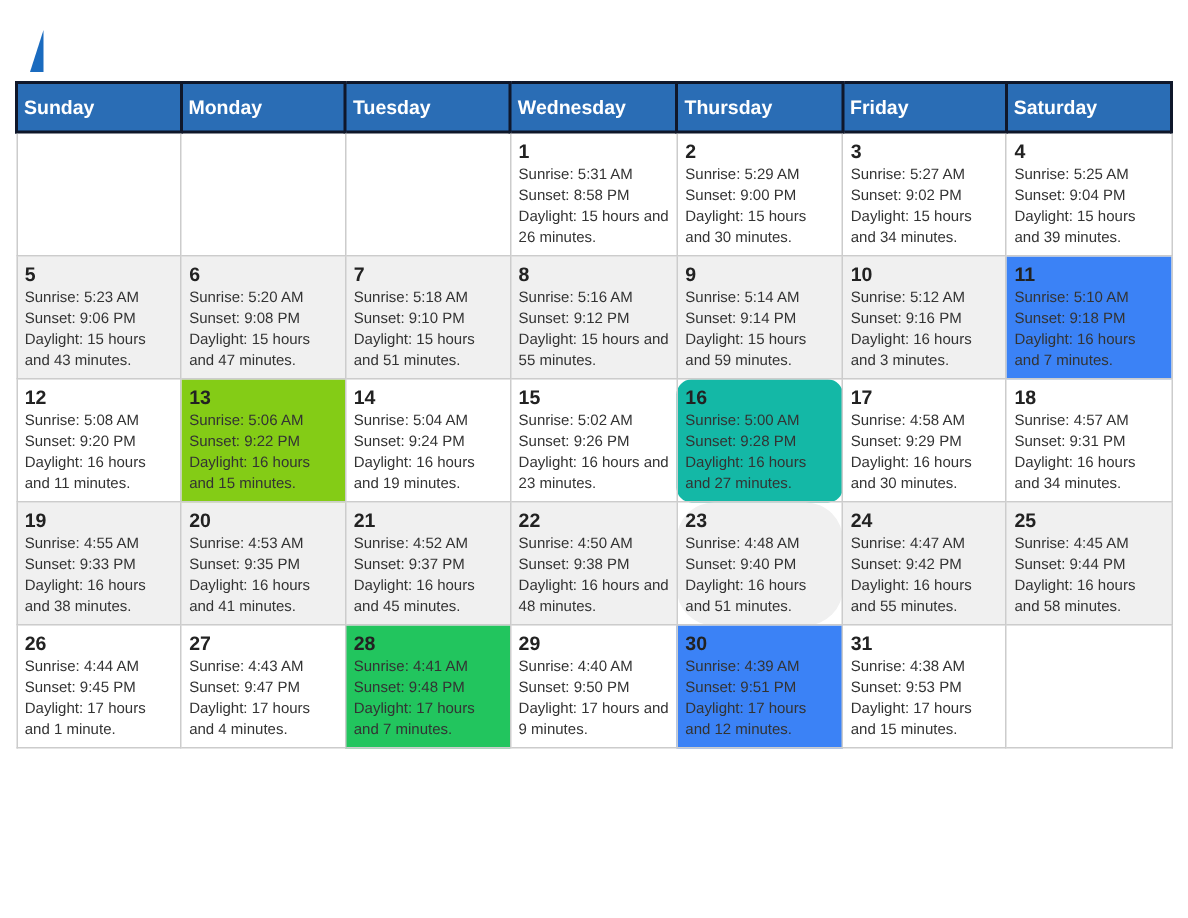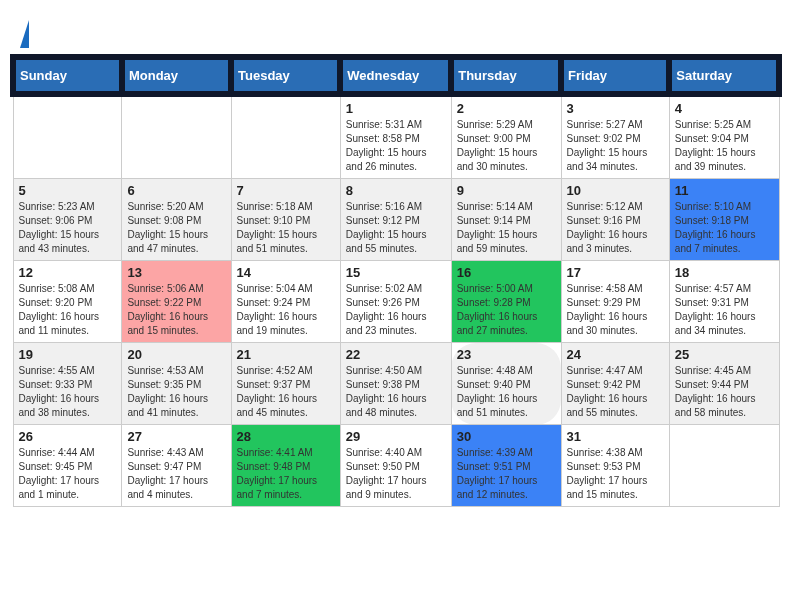--- a/index.html
+++ b/index.html
@@ -25,21 +25,21 @@
     .title-month { font-size: 36px; font-weight: bold; color: #222; }
     .title-location { font-size: 16px; color: #444; }
 
     .calendar { width: 100%; border-collapse: collapse; }
     .calendar th {
       background: #2a6db5;
       color: #fff;
       font-size: 13px;
       font-weight: bold;
       padding: 8px 4px;
-      border: 6px solid #0f172a;
+      border: 2px solid #0f172a;
       text-align: left;
     }
     .calendar td {
       border: 1px solid #ccc;
       vertical-align: top;
       padding: 4px 5px;
       width: 113px;
       min-height: 80px;
       font-size: 10.5px;
       color: #222;
@@ -190,21 +190,21 @@
       </tr>
       <tr>
         <td style="background: rgb(255, 255, 255);">
           <span class="day-num">12</span>
           <div class="cell-info">
             <div>Sunrise: 5:08 AM</div>
             <div>Sunset: 9:20 PM</div>
             <div>Daylight: 16 hours and 11 minutes.</div>
           </div>
         </td>
-        <td style="background: #fca5a5;">
+        <td style="background: #84cc16;">
           <span class="day-num">13</span>
           <div class="cell-info">
             <div>Sunrise: 5:06 AM</div>
             <div>Sunset: 9:22 PM</div>
             <div>Daylight: 16 hours and 15 minutes.</div>
           </div>
         </td>
         <td style="background: rgb(255, 255, 255);">
           <span class="day-num">14</span>
           <div class="cell-info">
@@ -214,21 +214,21 @@
           </div>
         </td>
         <td style="background: rgb(255, 255, 255);">
           <span class="day-num">15</span>
           <div class="cell-info">
             <div>Sunrise: 5:02 AM</div>
             <div>Sunset: 9:26 PM</div>
             <div>Daylight: 16 hours and 23 minutes.</div>
           </div>
         </td>
-        <td style="background: #22c55e;">
+        <td style="background: #14b8a6; border-radius: 10px;">
           <span class="day-num">16</span>
           <div class="cell-info">
             <div>Sunrise: 5:00 AM</div>
             <div>Sunset: 9:28 PM</div>
             <div>Daylight: 16 hours and 27 minutes.</div>
           </div>
         </td>
         <td style="background: rgb(255, 255, 255);">
           <span class="day-num">17</span>
           <div class="cell-info">

